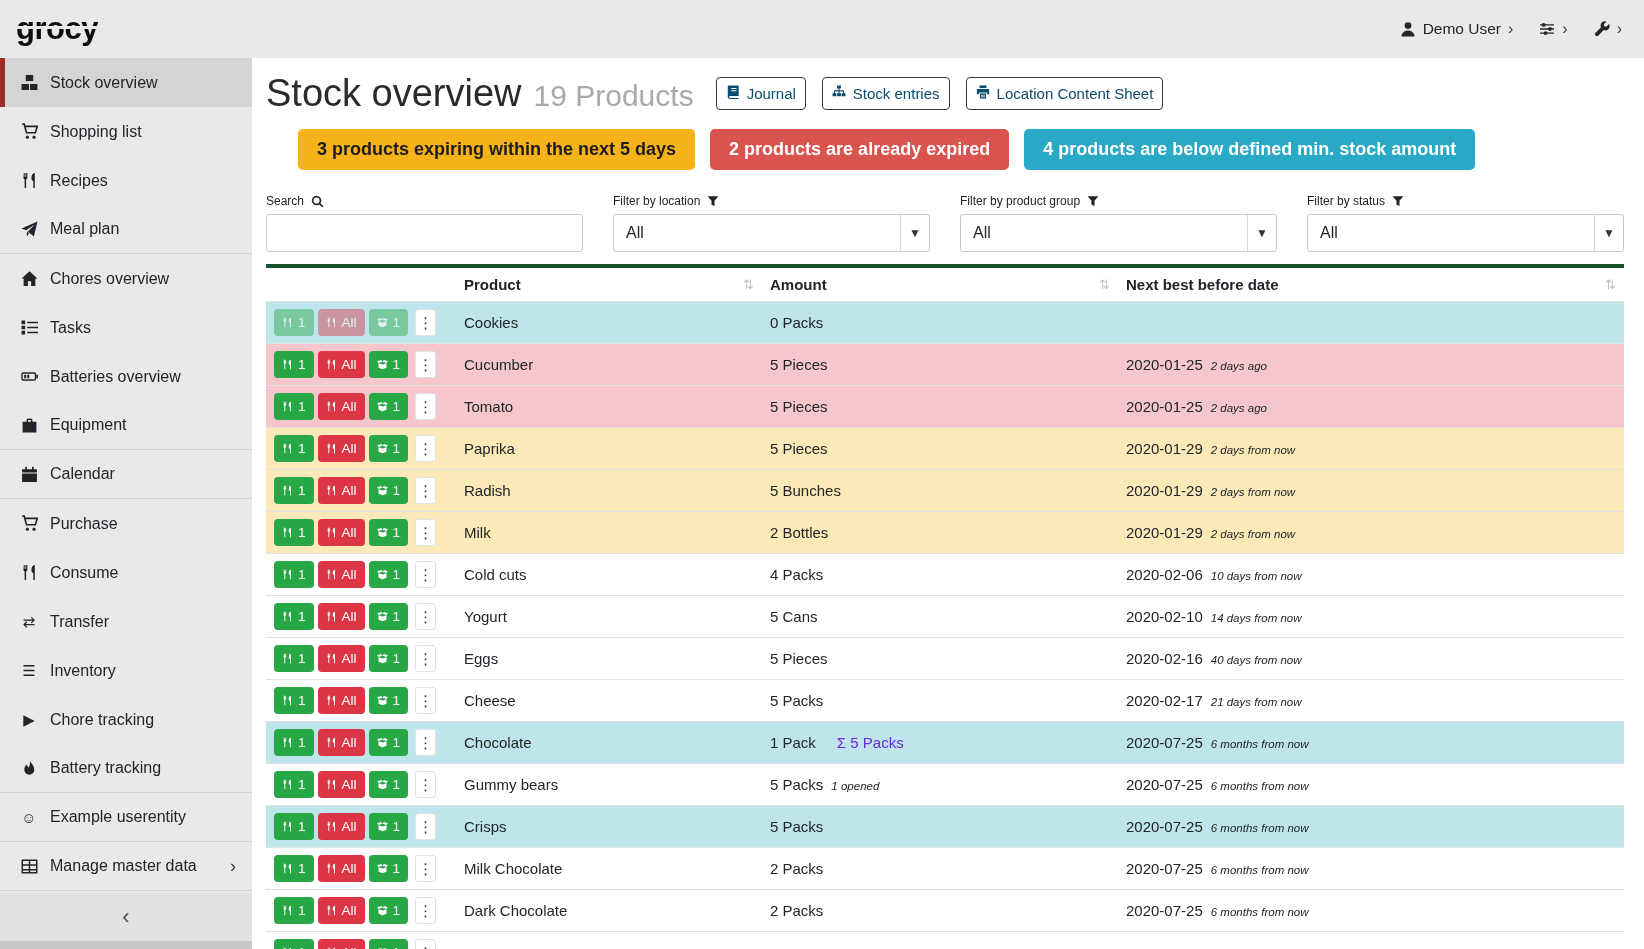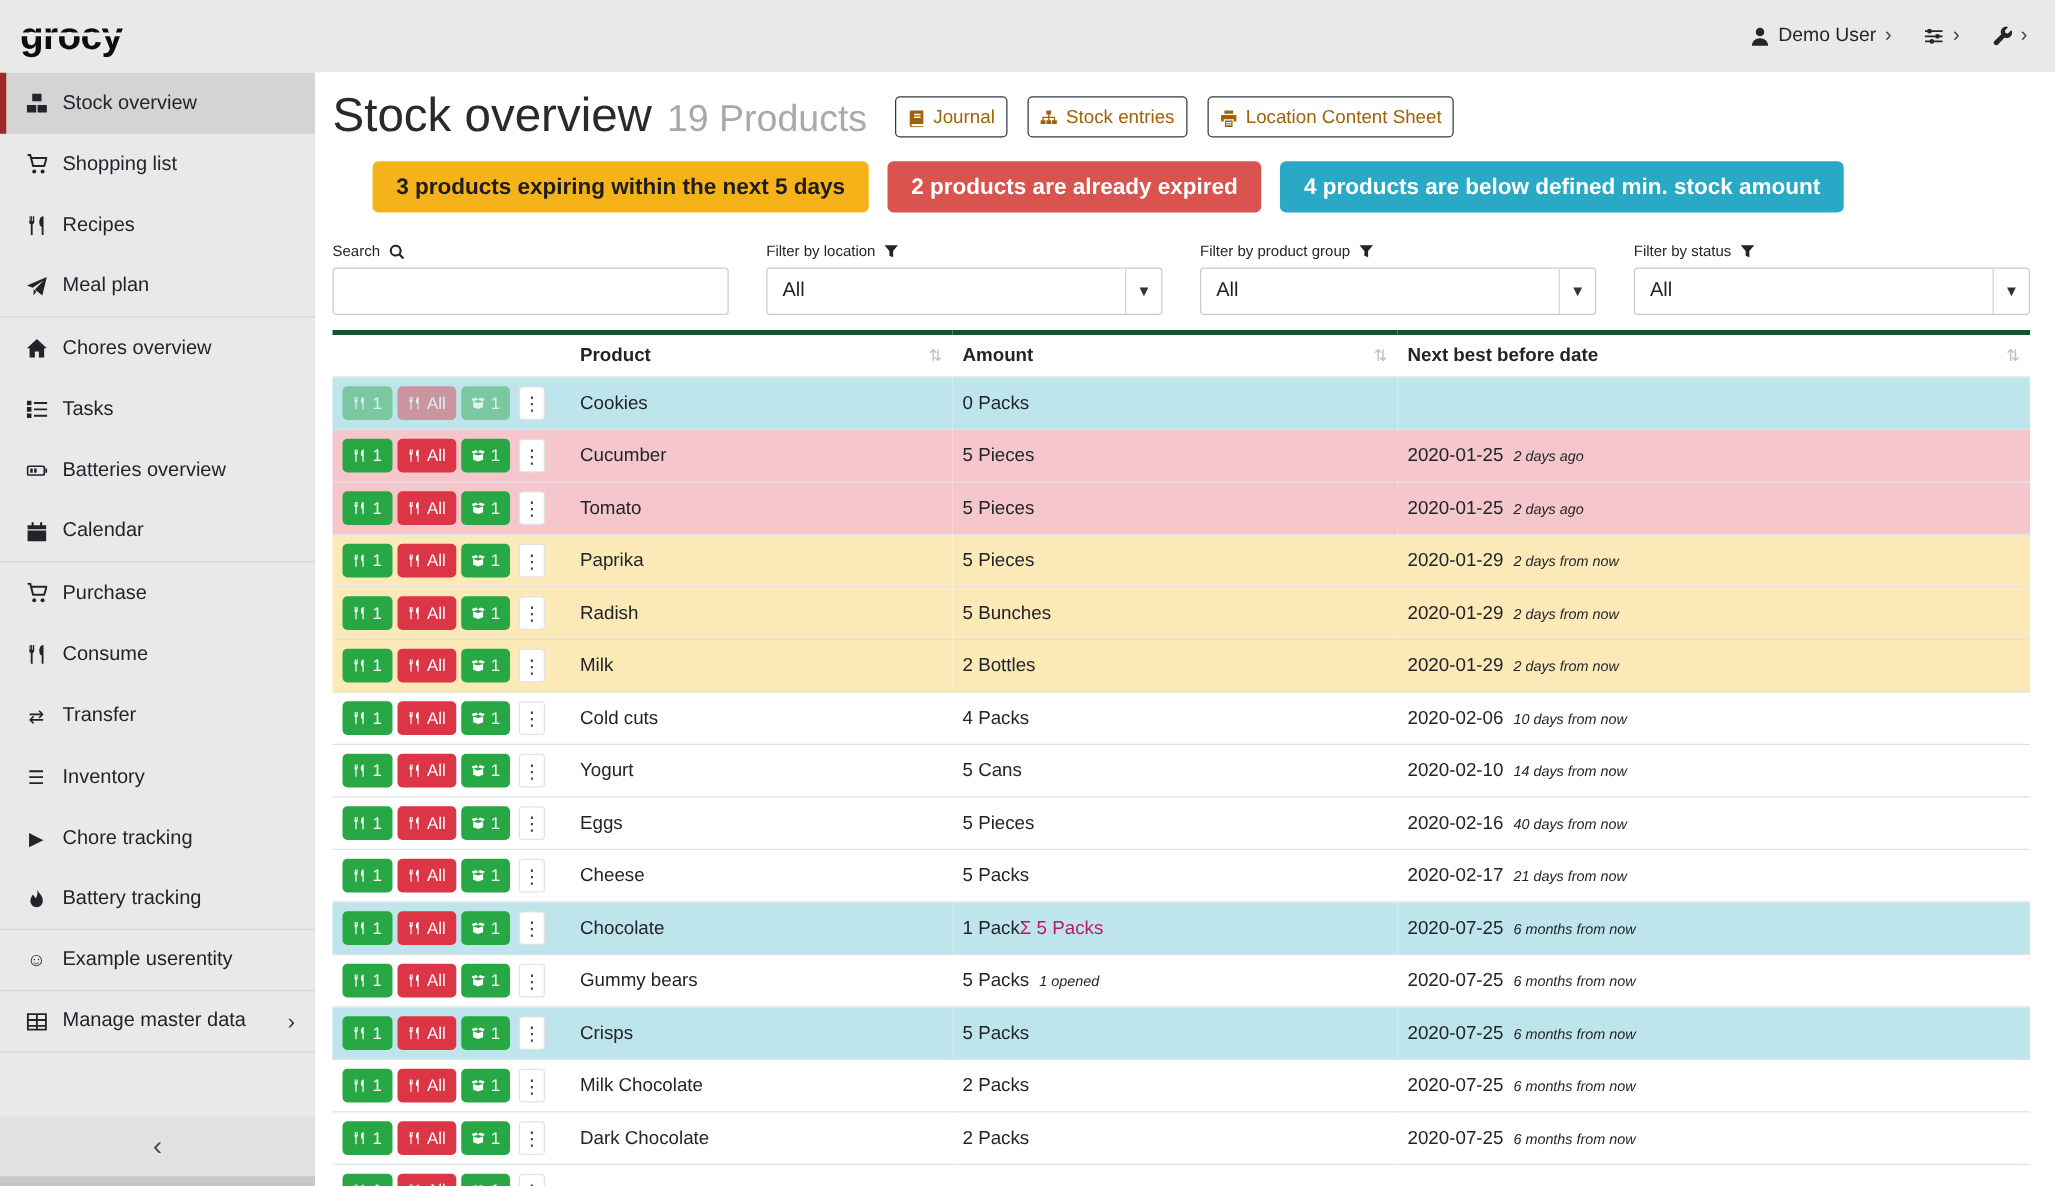--- a/index.html
+++ b/index.html
@@ -38,22 +38,22 @@
   .svgi.s13 { width:13px; height:13px; }
   .svgi.s12 { width:12px; height:12px; }
   .svgi.s11 { width:11px; height:11px; }
 
   
   main { background:#fff; padding:14px 20px 0 14px; overflow:hidden; }
   .title-row { display:flex; align-items:center; gap:14px; }
   h1 { font-size:38px; font-weight:500; color:#2a2a2a; display:flex; align-items:baseline; gap:12px; white-space:nowrap; }
   .subtitle { font-size:30px; color:#a9a9a9; font-weight:400; }
   .title-buttons { display:flex; gap:16px; margin-left:8px; }
-  .hbtn { display:inline-flex; align-items:flex-end; gap:7px; background:#fff; border:1px solid #343a40;
-          border-radius:4px; padding:7px 9px; font-size:15px; color:#a16207; font-family:inherit; cursor:pointer; white-space:nowrap; }
+  .hbtn { display:inline-flex; align-items:flex-start; gap:7px; background:#fff; border:1px solid #343a40;
+          border-radius:4px; padding:7px 9px; font-size:15px; color:#0c4a6e; font-family:inherit; cursor:pointer; white-space:nowrap; }
 
   .banners { display:flex; gap:15px; margin-top:14px;margin-left:32px; }
   .banner { padding:10px 19px; border-radius:5px; font-size:18px; font-weight:600; cursor:pointer; white-space:nowrap; }
 
   .filters { display:grid; grid-template-columns:repeat(4,1fr); column-gap:30px; margin-top:24px; }
   .f-label { display:flex; align-items:center; gap:7px; font-size:12px; color:#212529; }
   .f-input, .f-select { margin-top:6px; height:38px; border:1px solid #cbcbcb; border-radius:3px;
                         background:#fff; font-size:16px; width:100%; }
   .f-input { padding:0 10px; font-family:inherit; }
   .f-select { display:flex; align-items:center; justify-content:space-between; padding-left:12px; cursor:pointer; }
@@ -71,21 +71,21 @@
   .rbtn { display:inline-flex; align-items:center; gap:5px; height:27px; padding:0 8px; border:none;
           border-radius:4px; color:#fff; font-size:13.5px; font-family:inherit; cursor:pointer; }
   .rbtn.green { background:var(--success-green,#28a745); }
   .rbtn.red { background:var(--danger-red,#dc3545); }
   .mbtn { width:21px; height:27px; margin-left:3px; background:#fff; border:1px solid #e2e2e2; border-radius:3px;
           color:#3a3a3a; font-size:15px; display:inline-flex; align-items:center; justify-content:center; cursor:pointer; }
   .row-info td { background:var(--row-info,#bee5eb); }
   .row-danger td { background:var(--row-danger,#f5c6cb); }
   .row-warning td { background:var(--row-warning,#fce9b8); }
   .row-disabled .rbtn { opacity:.45; }
-  .amount-extra { color:#be185d; margin-left:0;text-align:right; }
+  .amount-extra { color:#6d28d9; margin-left:21px;text-align:right; }
   .amount-note, .date-note { font-style:italic; font-size:11.5px; margin-left:8px; color:#212529; }
 </style>
 </head>
 <body>
 
 <svg xmlns="http://www.w3.org/2000/svg" style="position:absolute;width:0;height:0;overflow:hidden" aria-hidden="true">
   <symbol id="i-boxes" viewBox="0 0 16 16">
       <path d="M4.5 1h7v5.5h-7zM.5 9.5h7V15h-7zM8.5 9.5h7V15h-7z"></path>
     </symbol>
   <symbol id="i-cart" viewBox="0 0 16 16">
@@ -250,20 +250,29 @@
     <span class="nav-label">Tasks</span>
 
   </div>
         <div class="side-item">
     <span class="ico">
             <svg class="svgi s17">
               <use href="#i-battery"></use>
             </svg>
           </span>
     <span class="nav-label">Batteries overview</span>
+
+  </div>
+        <div class="side-item divided">
+    <span class="ico">
+            <svg class="svgi s17">
+              <use href="#i-toolbox"></use>
+            </svg>
+          </span>
+    <span class="nav-label">Equipment</span>
 
   </div>
         <div class="side-item divided">
     <span class="ico">
             <svg class="svgi s17">
               <use href="#i-calendar"></use>
             </svg>
           </span>
     <span class="nav-label">Calendar</span>
 

